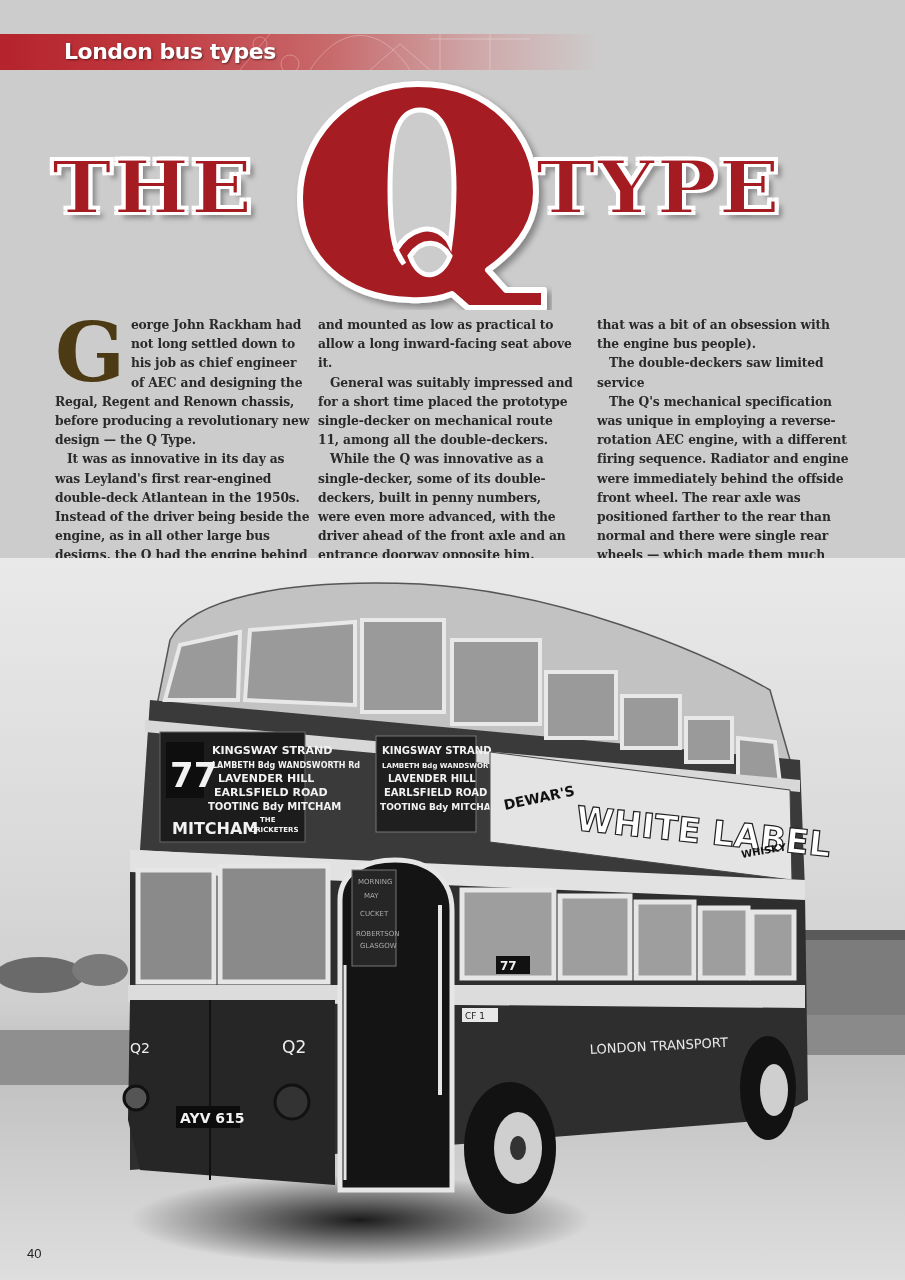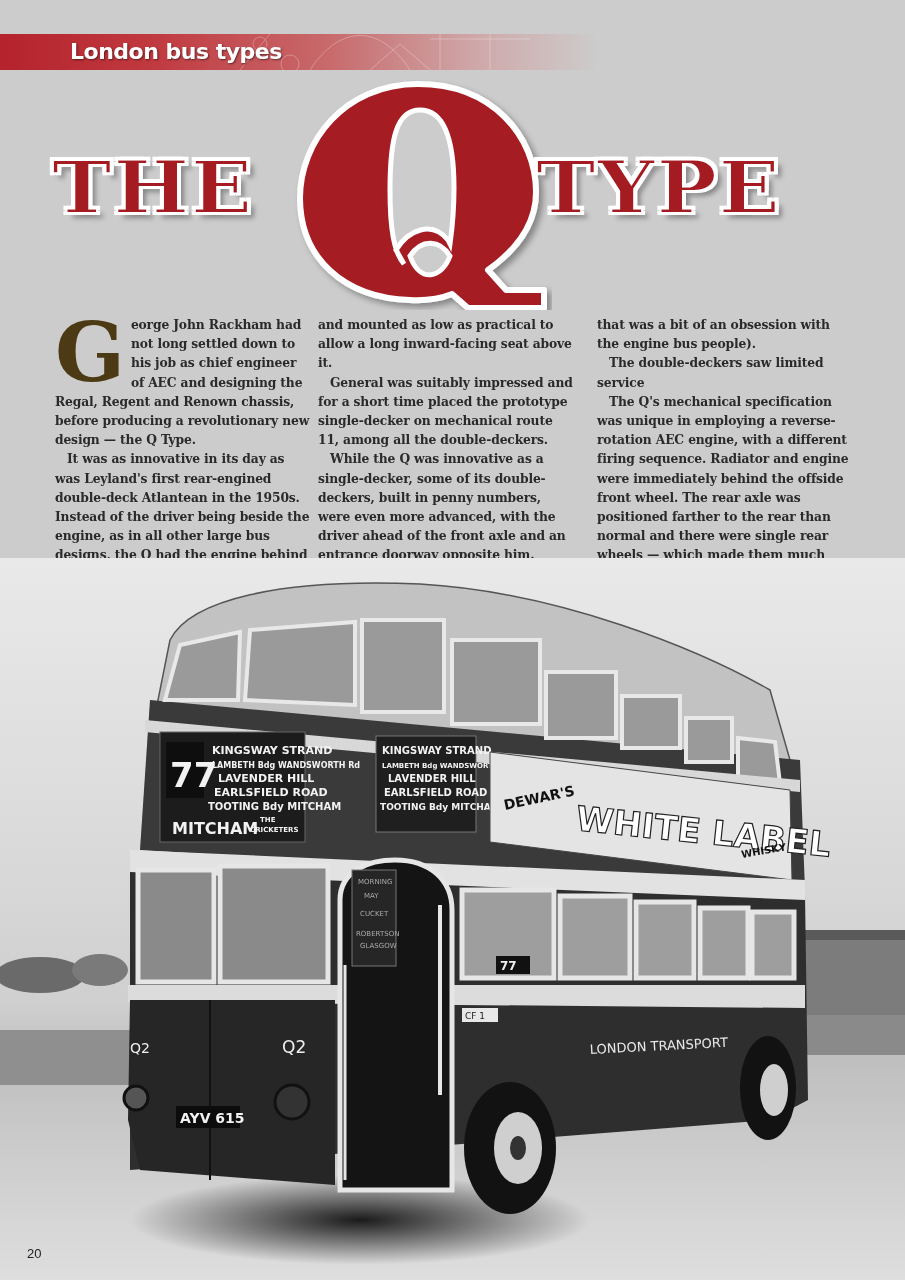--- a/index.html
+++ b/index.html
@@ -2,21 +2,21 @@
 <html><head>
 <meta charset="utf-8">
 <style>
   html,body{margin:0;padding:0;}
   body{width:905px;height:1280px;overflow:hidden;background:#cdcccc;position:relative;font-family:"DejaVu Serif",serif;}
   .page{position:absolute;left:0;top:0;width:905px;height:1280px;background:#cdcccc;}
   
   .band{position:absolute;left:0;top:34px;width:600px;height:36px;
     background:linear-gradient(90deg,#b5232c 0%,#c0393f 25%,#c86a6c 55%,#cfa9aa 80%,rgba(205,204,204,0) 100%);}
   .band-lines{position:absolute;left:230px;top:34px;width:320px;height:36px;opacity:.35;}
-  .band-title{position:absolute;left:70px;top:34px;height:36px;line-height:36px;color:#fff;
+  .band-title{position:absolute;left:64px;top:34px;height:36px;line-height:36px;color:#fff;
     font-family:"DejaVu Sans",sans-serif;font-weight:bold;font-size:22px;letter-spacing:-0.5px;
     text-shadow:1px 1px 2px rgba(0,0,0,.5);}
   .title-word{position:absolute;top:150px;font-family:"DejaVu Serif",serif;font-weight:bold;
     font-size:80px;line-height:80px;color:#a51b22;letter-spacing:2px;
     -webkit-text-stroke:2px #fff;
     text-shadow:3px 3px 0 #fff,-3px -3px 0 #fff,3px -3px 0 #fff,-3px 3px 0 #fff,6px 6px 6px rgba(0,0,0,.35);
     transform:scaleY(0.92);transform-origin:top left;}
   .t-the{left:52px;}
   .t-type{left:536px;}
   .q-letter{position:absolute;left:292px;top:80px;width:260px;height:230px;}
@@ -213,14 +213,14 @@
       <ellipse cx="518" cy="1148" rx="24" ry="36" fill="#cfcfcf"></ellipse>
       <ellipse cx="518" cy="1148" rx="8" ry="12" fill="#333"></ellipse>
       <ellipse cx="768" cy="1088" rx="28" ry="52" fill="#121212"></ellipse>
       <ellipse cx="774" cy="1090" rx="14" ry="26" fill="#cfcfcf"></ellipse>
 
       <line x1="440" y1="905" x2="440" y2="1095" stroke="#e6e6e6" stroke-width="4"></line>
       <line x1="345" y1="965" x2="345" y2="1180" stroke="#e6e6e6" stroke-width="3"></line>
     </svg>
   </div>
 
-  <div class="folio">20</div>
+  <div class="folio">40</div>
 </div>
 
 </body></html>

